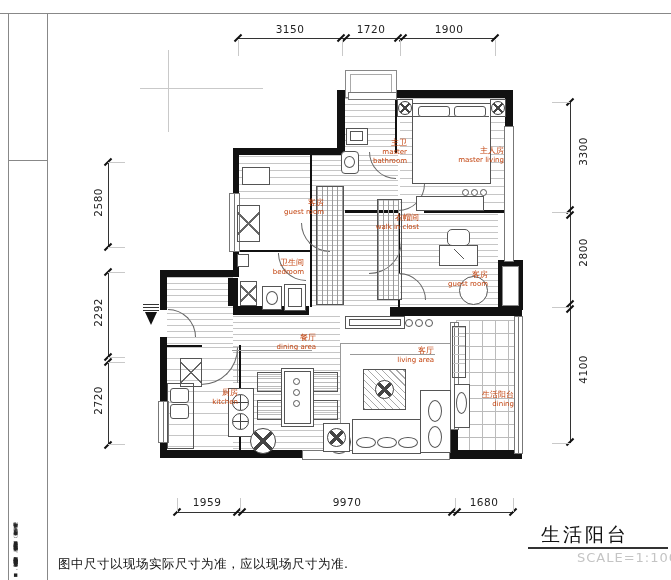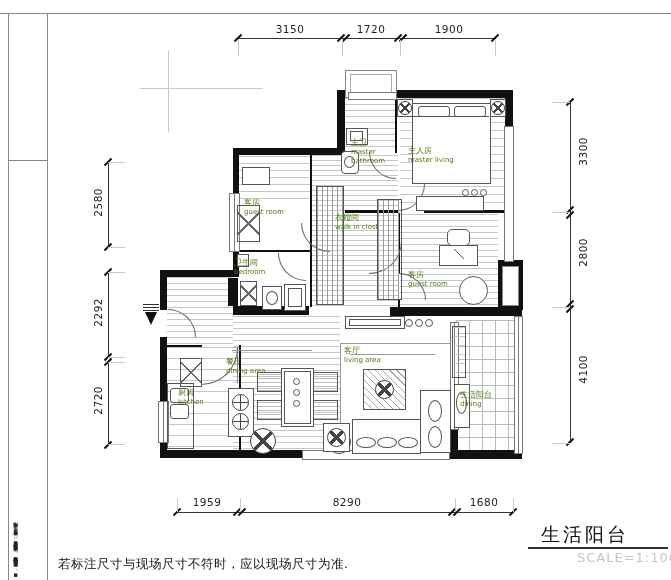--- a/index.html
+++ b/index.html
@@ -31,21 +31,21 @@
   .winv{border:1px solid #777;background:linear-gradient(90deg,transparent 44%,#777 44% 56%,transparent 56%),#fff}
   .winh{border:1px solid #777;background:linear-gradient(180deg,transparent 44%,#777 44% 56%,transparent 56%),#fff}
   .dg{background:linear-gradient(45deg,transparent 46%,#555 46% 54%,transparent 54%)}
   .tick{width:10px;height:2px;background:#111;transform:rotate(-45deg)}
   .dimt{font-size:10.5px;color:#222;transform:translateX(-50%);white-space:nowrap;letter-spacing:.5px}
   .dimv{font-size:10.5px;color:#222;writing-mode:vertical-rl;transform:rotate(180deg);white-space:nowrap;letter-spacing:.5px}
   .arc{background:transparent}
   .arc.tr{border-top:1px solid #666;border-right:1px solid #666;border-top-right-radius:100% 100%}
   .arc.br{border-right:1px solid #666;border-bottom:1px solid #666;border-bottom-right-radius:100% 100%}
   .arc.bl{border-left:1px solid #666;border-bottom:1px solid #666;border-bottom-left-radius:100% 100%}
-  .rlabel{position:absolute;transform:translateX(-50%);text-align:left;color:#4d7c0f;line-height:1.25}
+  .rlabel{position:absolute;transform:translateX(-50%);text-align:right;color:#c2410c;line-height:1.25}
   .rlabel b,.rlabel u{position:static;display:block}
   .rlabel b{font-size:8px}
   .rlabel u{font-size:7px}
   .sidenotes{position:absolute;writing-mode:vertical-rl;transform:rotate(180deg);
        font-size:4.5px;color:#222;letter-spacing:.2px;line-height:1.2;height:236px;overflow:hidden}
   .title-zh{position:absolute;font-size:19px;letter-spacing:3px;color:#111}
   .title-scale{position:absolute;font-size:13px;color:#c4c4c4;letter-spacing:1px}
   .footnote{position:absolute;font-size:12.5px;color:#111;letter-spacing:.5px}
 </style>
 </head>
@@ -222,21 +222,21 @@
   <u>walk in clost</u>
 </div>
 <div class="rlabel" style="left:269px;top:258px;width:70px">
   <b>卫生间</b>
   <u>bedroom</u>
 </div>
 <div class="rlabel" style="left:448px;top:270px;width:80px">
   <b>客房</b>
   <u>guest room</u>
 </div>
-<div class="rlabel" style="left:271px;top:357px;width:90px">
+<div class="rlabel" style="left:271px;top:333px;width:90px">
   <b>餐厅</b>
   <u>dining area</u>
 </div>
 <div class="rlabel" style="left:389px;top:346px;width:90px">
   <b>客厅</b>
   <u>living area</u>
 </div>
 <div class="rlabel" style="left:208px;top:388px;width:60px">
   <b>厨房</b>
   <u>kitchen</u>
@@ -302,19 +302,19 @@
 <i class="tick" style="left:232px;top:511px"></i>
 <i class="tick" style="left:237px;top:511px"></i>
 <i class="tick" style="left:447px;top:511px"></i>
 <i class="tick" style="left:452px;top:511px"></i>
 <i class="tick" style="left:508px;top:511px"></i>
 <i class="lt" style="left:177px;top:498px;width:1px;height:14px"></i>
 <i class="lt" style="left:240px;top:498px;width:1px;height:14px"></i>
 <i class="lt" style="left:455px;top:498px;width:1px;height:14px"></i>
 <i class="lt" style="left:513px;top:498px;width:1px;height:14px"></i>
 <em class="dimt" style="left:207px;top:496px">1959</em>
-<em class="dimt" style="left:347px;top:496px">8290</em>
+<em class="dimt" style="left:347px;top:496px">9970</em>
 <em class="dimt" style="left:484px;top:496px">1680</em>
 
 <div class="title-zh" style="left:541px;top:522px">生活阳台</div>
 <i class="dk" style="left:528px;top:547px;width:140px;height:2px"></i>
 <div class="title-scale" style="left:577px;top:550px">SCALE=1:100</div>
-<div class="footnote" style="left:58px;top:556px">若标注尺寸与现场尺寸不符时，应以现场尺寸为准.</div>
+<div class="footnote" style="left:58px;top:556px">图中尺寸以现场实际尺寸为准，应以现场尺寸为准.</div>
 
 </body></html>

